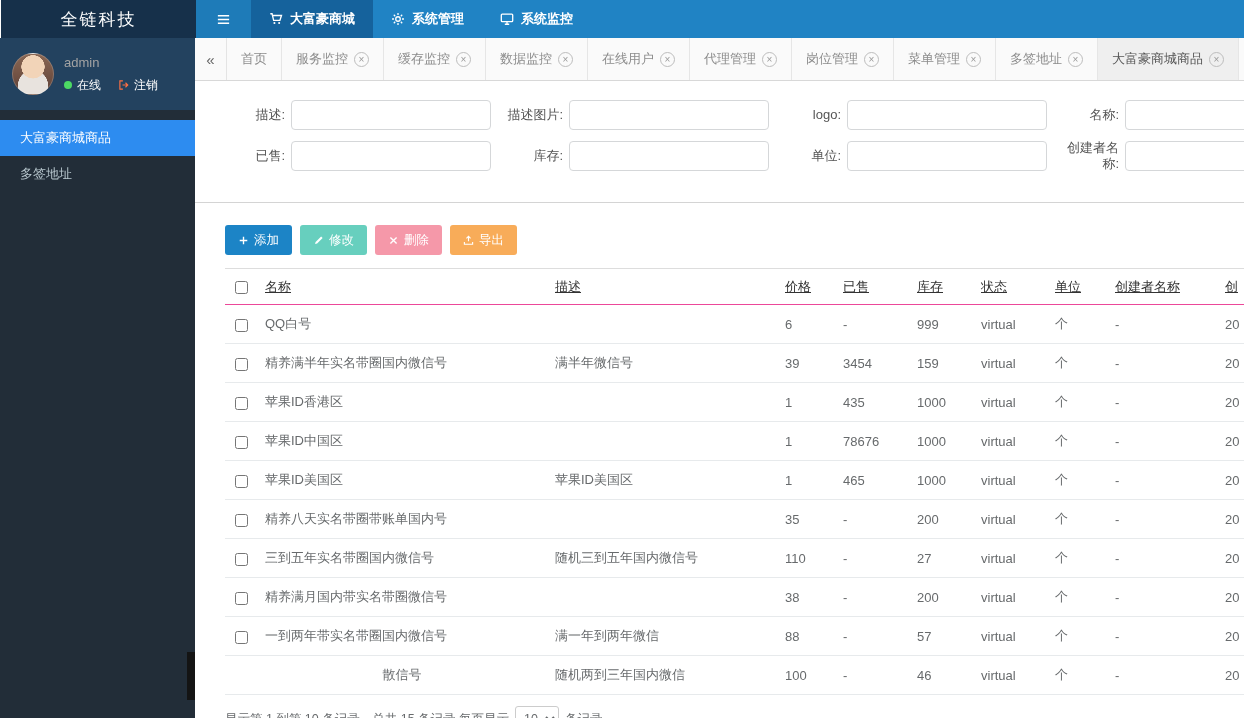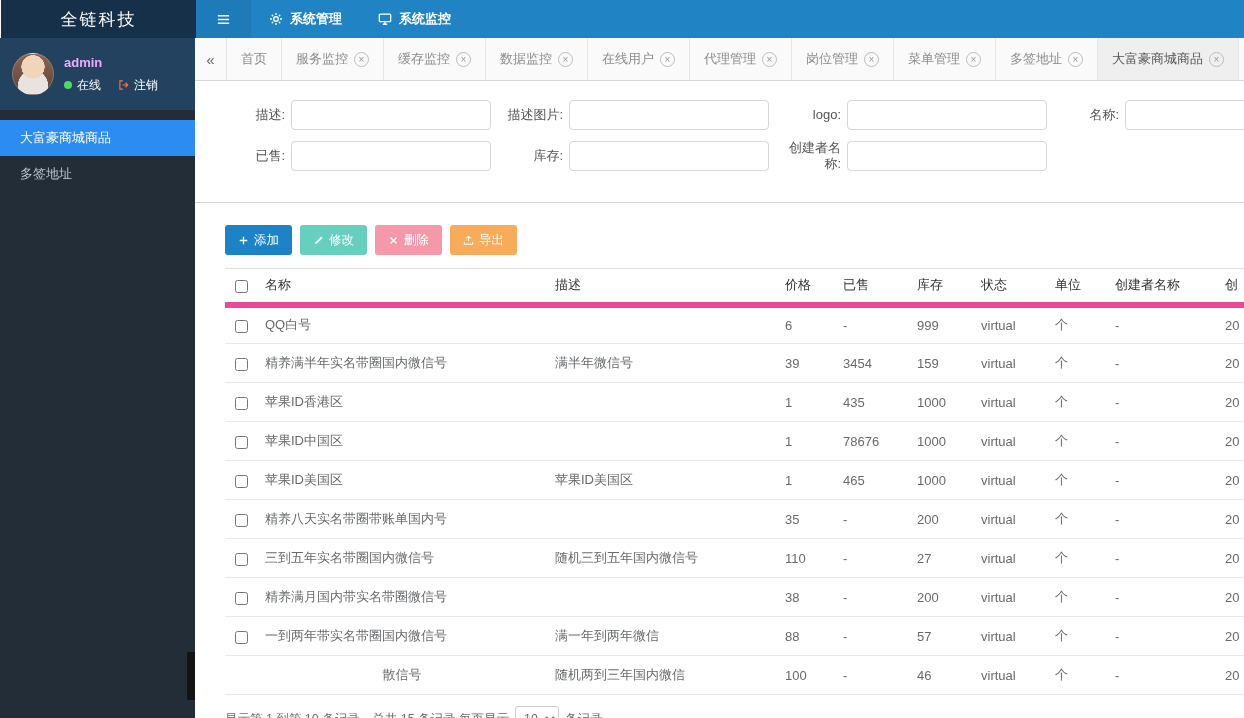--- a/index.html
+++ b/index.html
@@ -23,21 +23,21 @@
 
   
   .sidebar{position:absolute;top:38px;left:0;bottom:0;width:195px;background:var(--sidebar-bg,#222d38);z-index:9;}
   .user-panel{height:72px;background:var(--sidebar-user-bg,#23425f);display:flex;align-items:center;gap:10px;padding:0 12px;}
   .avatar{width:42px;height:42px;border-radius:50%;flex:0 0 auto;cursor:pointer;
     background:
       radial-gradient(circle at 50% 32%, #f2d4b8 0 34%, rgba(0,0,0,0) 35%),
       radial-gradient(circle at 50% 78%, #e8e3de 0 40%, rgba(0,0,0,0) 41%),
       linear-gradient(180deg,#8a6753,#5d4037);
     border:1px solid rgba(255,255,255,.2);}
-  .user-name{color:#f0abfc;font-weight:700;margin-bottom:7px;}
+  .user-name{color:#a3a3a3;font-weight:400;margin-bottom:7px;}
   .user-status{display:flex;align-items:center;gap:5px;color:#fff;font-size:12px;}
   .dot{width:8px;height:8px;border-radius:50%;background:var(--status-online,#4cd964);}
   .logout{display:flex;align-items:center;gap:4px;margin-left:12px;cursor:pointer;color:#fff;}
   .logout svg{width:12px;height:12px;color:var(--logout-red,#ff7043);}
   .side-menu{list-style:none;margin:10px 0 0;padding:0;}
   .side-item{height:36px;display:flex;align-items:center;padding:0 20px;color:#b8c7ce;cursor:pointer;}
   .side-item.active{background:var(--sidebar-active,#2d8cf0);color:#fff;}
   .scroll-thumb{position:absolute;left:187px;top:652px;width:8px;height:48px;background:#141414;z-index:20;cursor:pointer;}
 
   
@@ -62,21 +62,21 @@
   .btn{height:30px;border:none;border-radius:3px;color:#fff;font-size:12.5px;padding:0 13px;display:flex;align-items:center;gap:5px;cursor:pointer;font-family:inherit;}
   .btn svg{width:11px;height:11px;}
   .btn-add{background:var(--btn-add,#1c84c6);}
   .btn-edit{background:var(--btn-edit,#67cfbe);align-items:center;}
   .btn-delete{background:var(--btn-delete,#f598a9);}
   .btn-export{background:var(--btn-export,#f8ac59);}
 
   
   .table-wrap{position:relative;margin-top:13px;width:1019px;overflow:hidden;}
   table{border-collapse:collapse;table-layout:fixed;width:1112px;}
-  thead th{border-top:1px solid #ddd;border-bottom:6px solid #ec4899;height:36px;color:#333;font-weight:400;text-align:left;padding:0 8px;white-space:nowrap;overflow:hidden;}
+  thead th{border-top:1px solid #ddd;border-bottom:1px solid #ec4899;height:36px;color:#333;font-weight:400;text-align:left;padding:0 8px;white-space:nowrap;overflow:hidden;text-decoration:underline;}
   tbody td{height:39px;border-bottom:1px solid #e7eaec;text-align:left;padding:0 8px;white-space:nowrap;overflow:hidden;color:#676a6c;}
   .col-check{text-align:center !important;padding:0 !important;}
   .col-check input{width:13px;height:13px;margin:0;vertical-align:middle;}
   td.center{text-align:center;}
   .watermark{position:absolute;left:330px;top:72px;font-size:21px;letter-spacing:6px;color:rgba(60,60,60,.18);pointer-events:none;z-index:2;}
 
   
   .pagination{margin-top:11px;display:flex;align-items:center;gap:6px;color:#676a6c;font-size:12.5px;}
   .pagination select{height:26px;border:1px solid #ccc;border-radius:3px;color:#676a6c;font-size:12.5px;padding:0 4px;background:#fff;font-family:inherit;}
 </style>
@@ -88,20 +88,30 @@
   <header class="header">
     <div class="logo">全链科技</div>
     <div class="hamburger">
       <span>
           <svg viewBox="0 0 16 16" width="15" height="15">
             <path d="M2 4h12M2 8h12M2 12h12" stroke="currentColor" stroke-width="1.8" fill="none"></path>
           </svg>
         </span>
     </div>
     <nav class="top-nav" id="top-nav">
+        <div class="nav-item active">
+          <span>
+            <svg viewBox="0 0 16 16" width="14" height="14">
+              <path d="M1.5 2h2l1.8 7.5h7.2L14.3 4H4.2" fill="none" stroke="currentColor" stroke-width="1.5"></path>
+              <circle cx="6.2" cy="12.6" r="1.2" fill="currentColor"></circle>
+              <circle cx="11.6" cy="12.6" r="1.2" fill="currentColor"></circle>
+            </svg>
+          </span>
+          <span>大富豪商城</span>
+        </div>
         <div class="nav-item">
           <span>
             <svg viewBox="0 0 16 16" width="14" height="14">
               <circle cx="8" cy="8" r="2.6" fill="none" stroke="currentColor" stroke-width="1.5"></circle>
               <path d="M8 1.2v2.2M8 12.6v2.2M1.2 8h2.2M12.6 8h2.2M3.2 3.2l1.6 1.6M11.2 11.2l1.6 1.6M12.8 3.2l-1.6 1.6M4.8 11.2l-1.6 1.6" stroke="currentColor" stroke-width="1.5"></path>
             </svg>
           </span>
           <span>系统管理</span>
         </div>
         <div class="nav-item">
@@ -208,20 +218,24 @@
             <input type="text" style="">
           </div>
         </div>
       <div class="form-row" id="form-row-1">
           <div class="form-group">
             <label>已售:</label>
             <input type="text" style="">
           </div>
           <div class="form-group">
             <label>库存:</label>
+            <input type="text" style="">
+          </div>
+          <div class="form-group">
+            <label>单位:</label>
             <input type="text" style="">
           </div>
           <div class="form-group">
             <label>创建者名称:</label>
             <input type="text" style="">
           </div>
         </div>
     </section>
 
     <section class="content">

